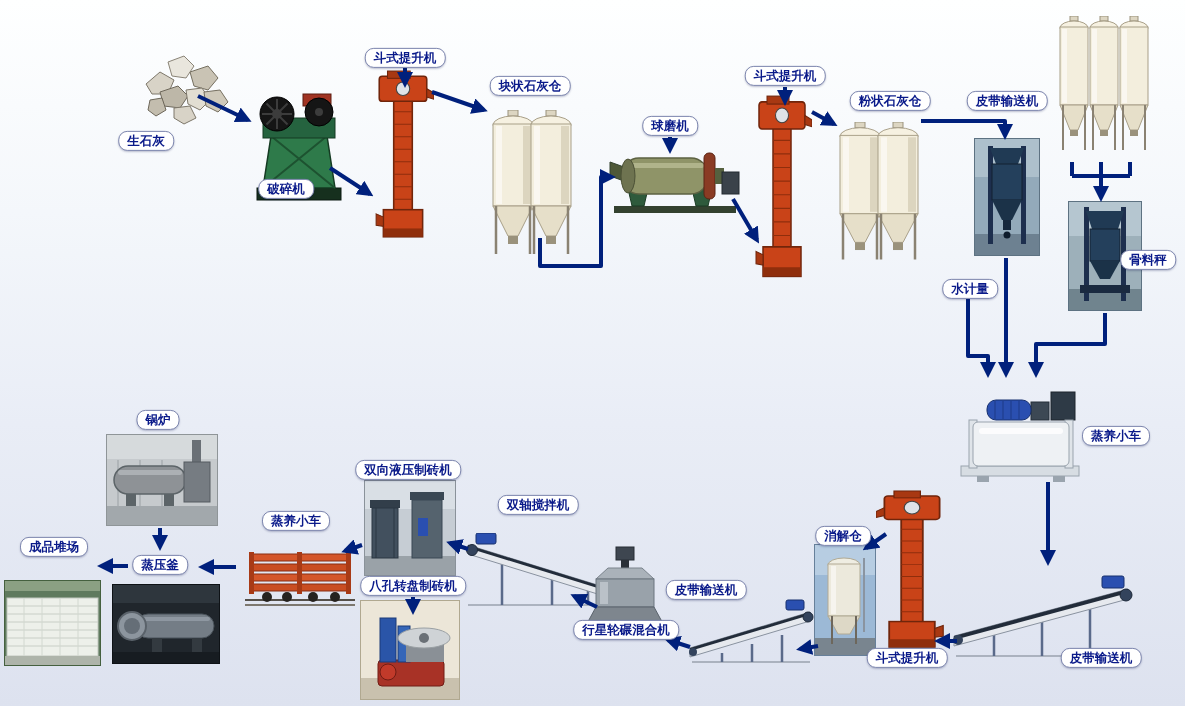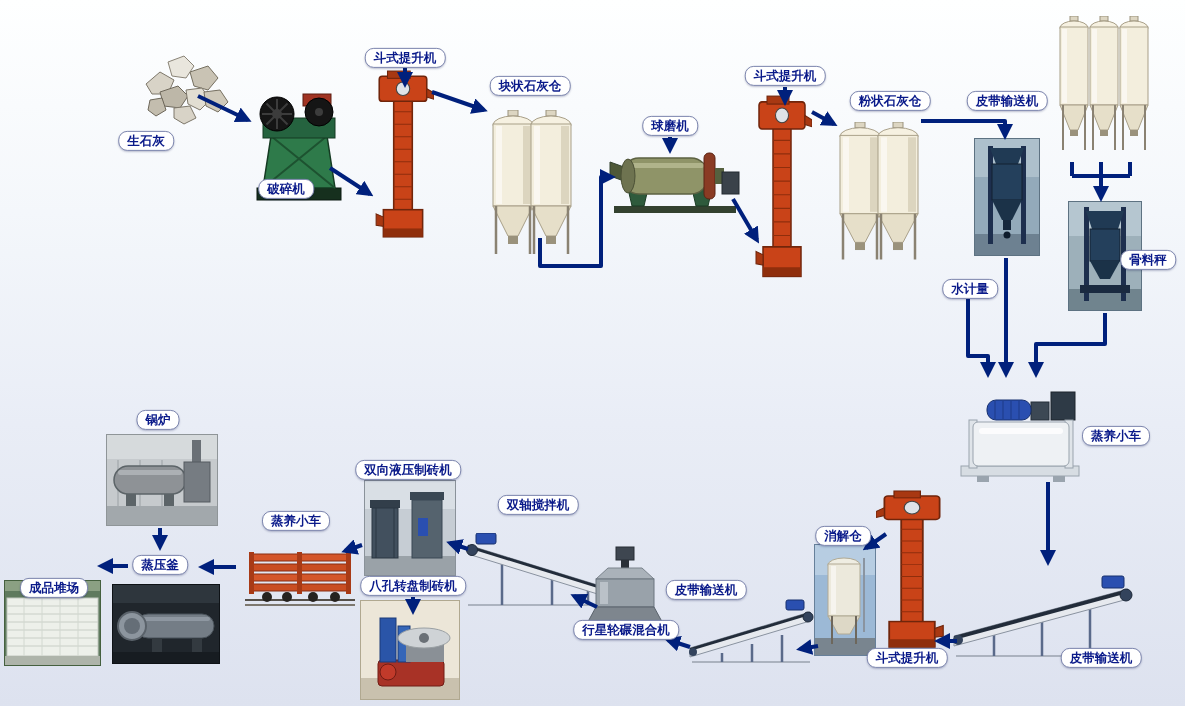--- a/index.html
+++ b/index.html
@@ -388,15 +388,15 @@
   <div class="lbl" style="left:907px;top:658px">斗式提升机</div>
   <div class="lbl" style="left:843px;top:536px">消解仓</div>
   <div class="lbl" style="left:706px;top:590px">皮带输送机</div>
   <div class="lbl" style="left:626px;top:630px">行星轮碾混合机</div>
   <div class="lbl" style="left:538px;top:505px">双轴搅拌机</div>
   <div class="lbl" style="left:408px;top:470px">双向液压制砖机</div>
   <div class="lbl" style="left:413px;top:586px">八孔转盘制砖机</div>
   <div class="lbl" style="left:296px;top:521px">蒸养小车</div>
   <div class="lbl" style="left:160px;top:565px">蒸压釜</div>
   <div class="lbl" style="left:158px;top:420px">锅炉</div>
-  <div class="lbl" style="left:54px;top:588px">成品堆场</div>
+  <div class="lbl" style="left:54px;top:547px">成品堆场</div>
 
 </div>
 
 </body></html>

